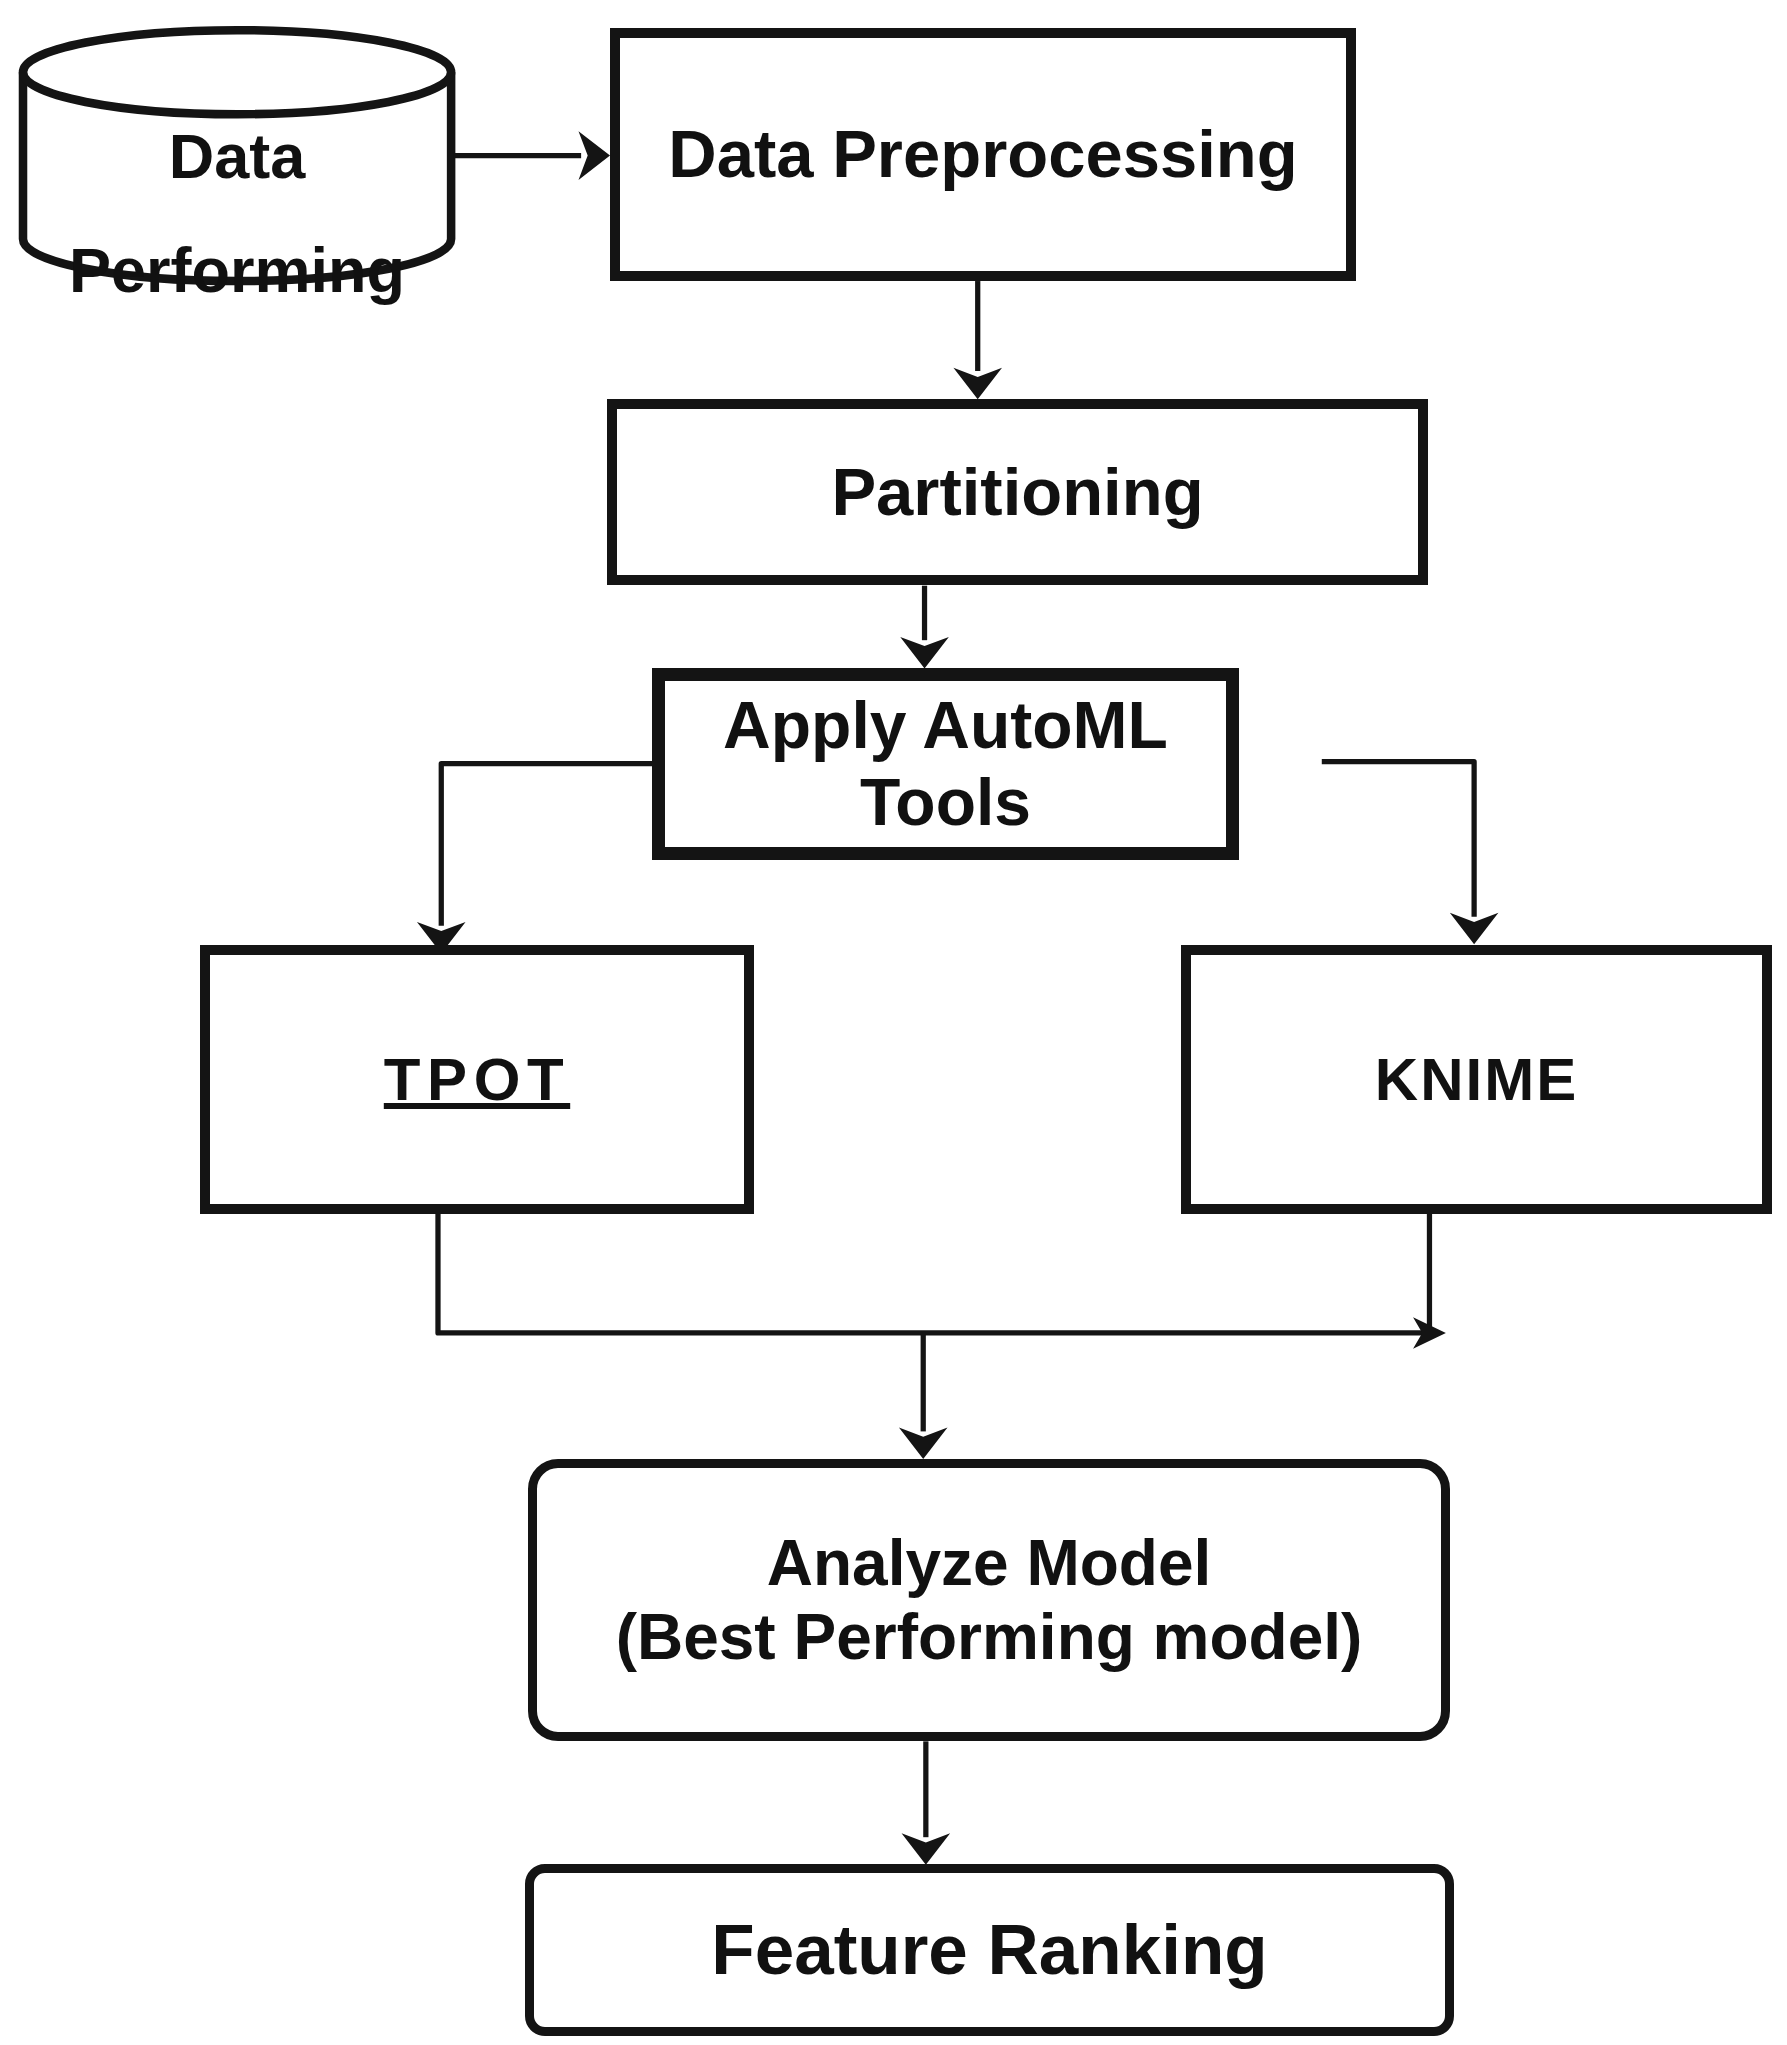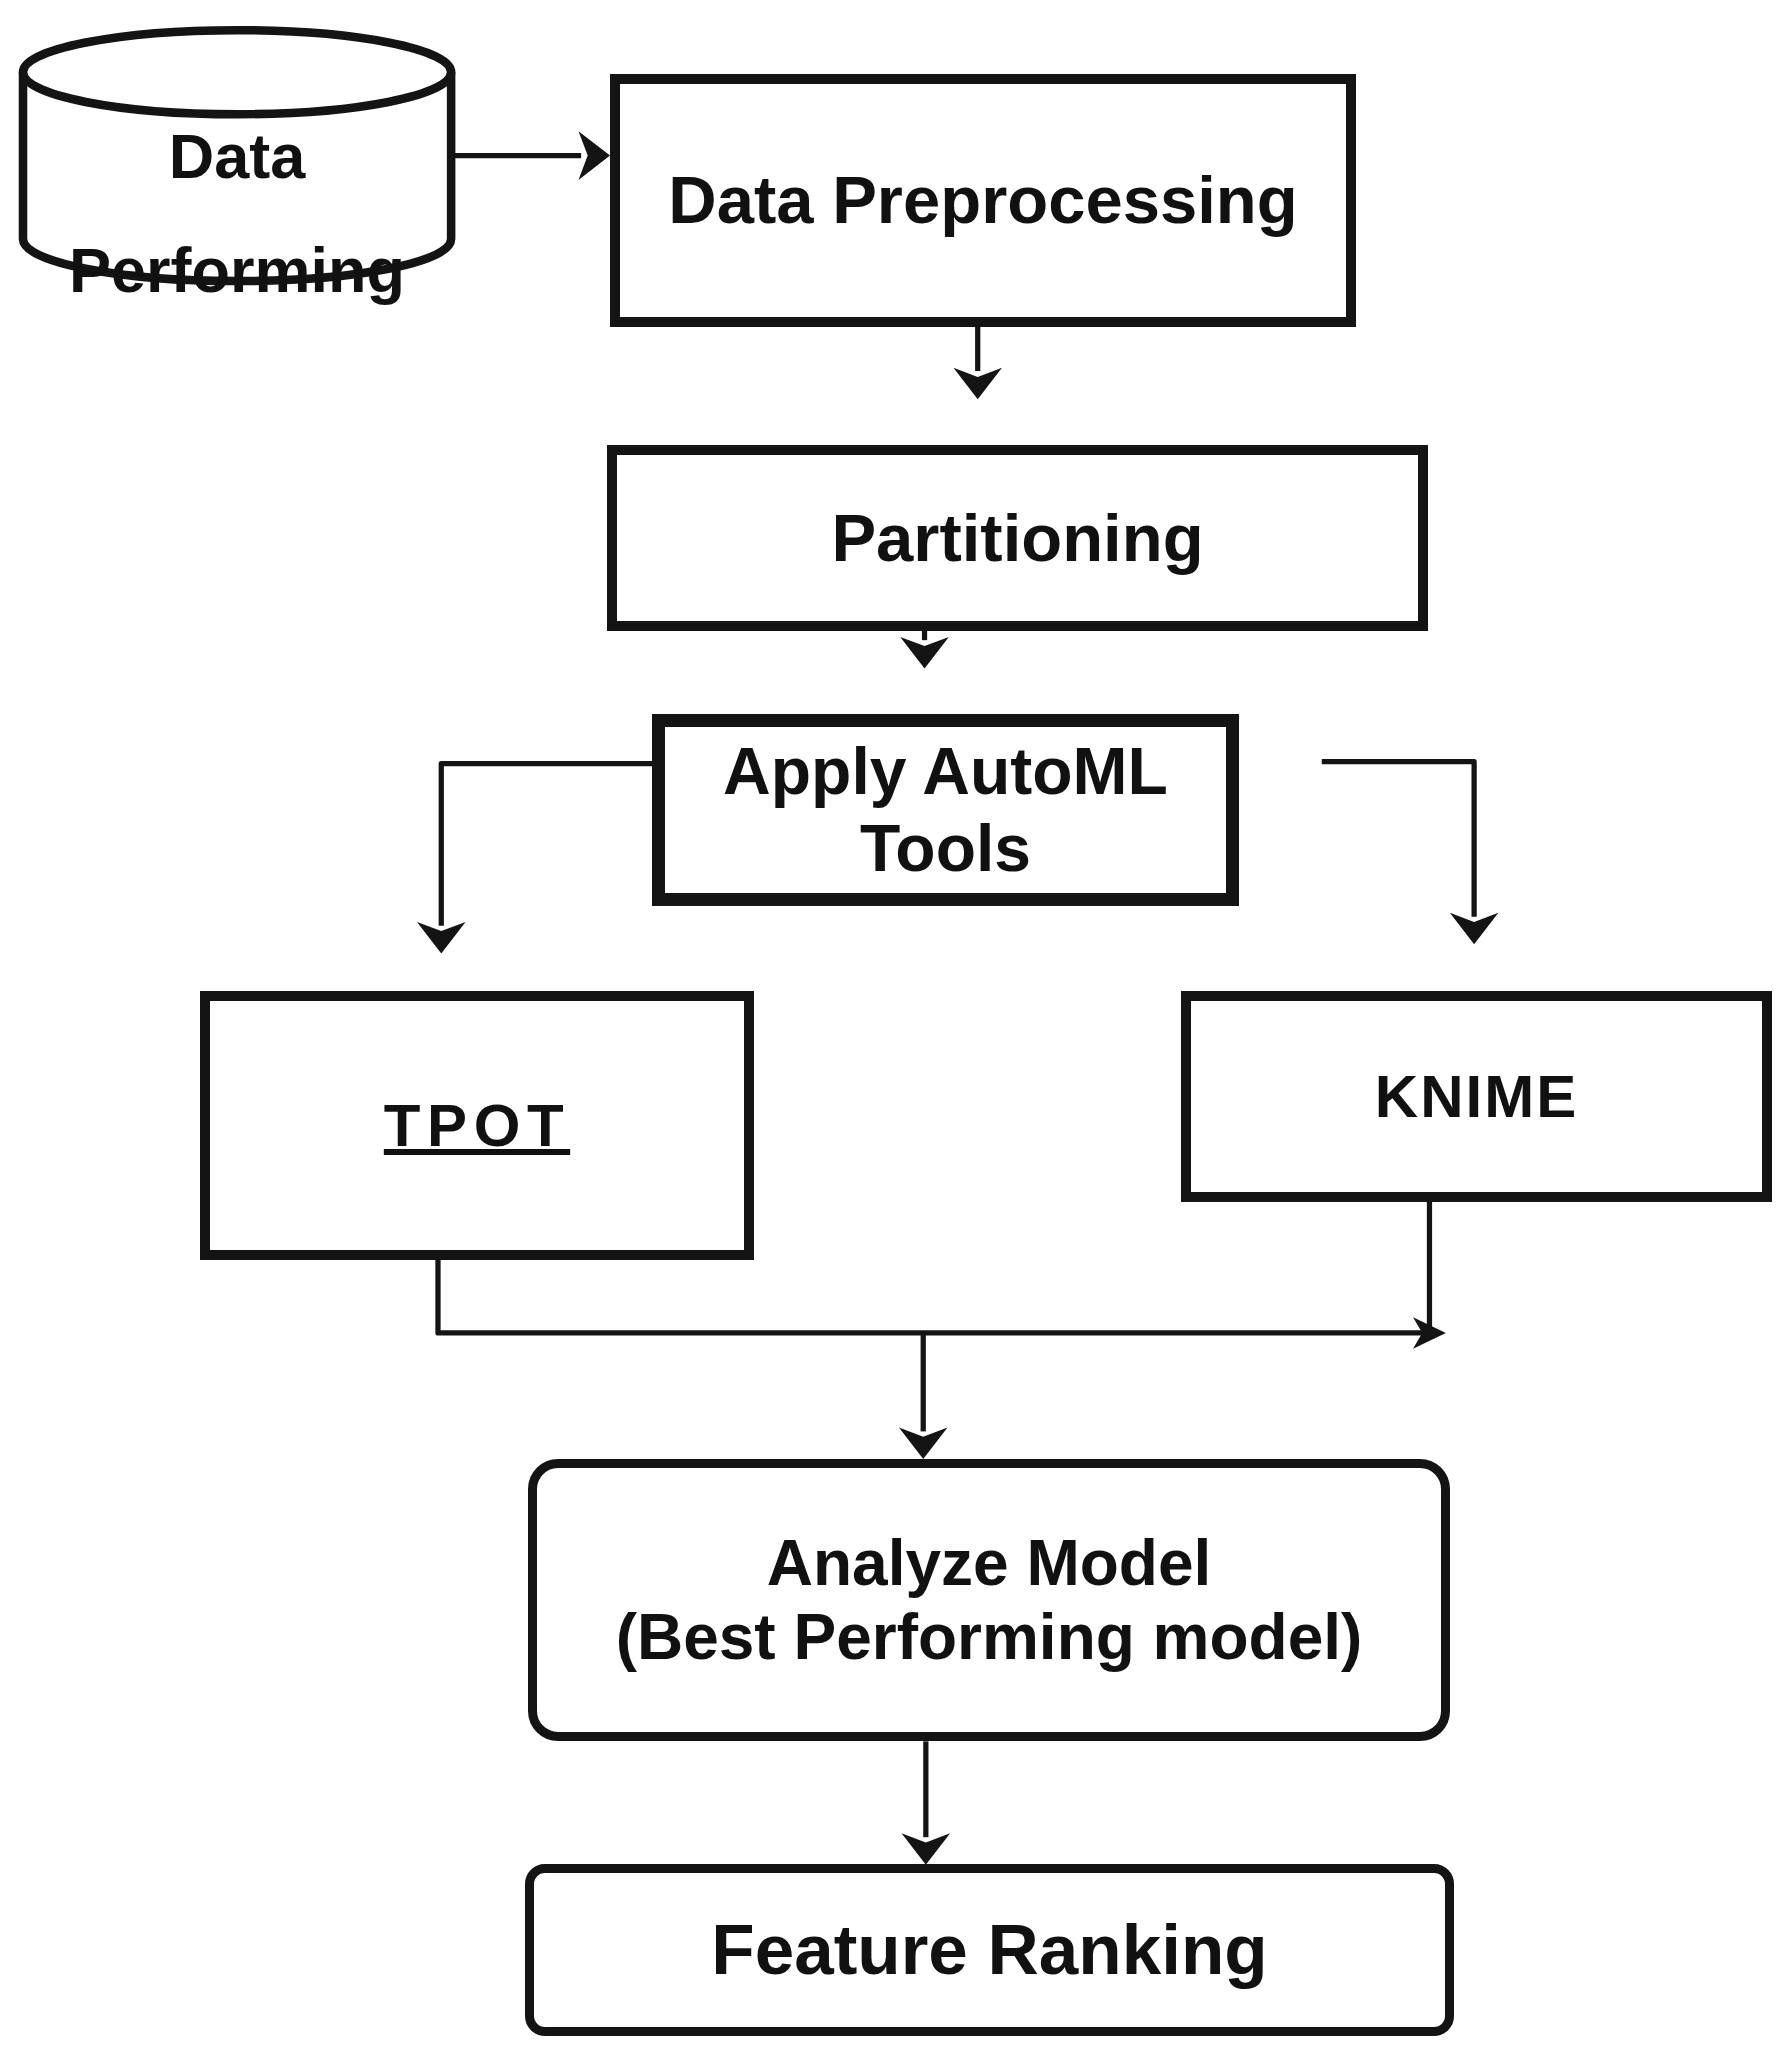--- a/index.html
+++ b/index.html
@@ -33,27 +33,27 @@
     flex-direction: column;
     align-items: center;
     justify-content: center;
     text-align: center;
     font-weight: bold;
     color: #111111;
     background: #ffffff;
     box-sizing: border-box;
     line-height: 1.16;
   }
-  .rect  { border: 10.5px solid #141414; margin-top: 46px; }
+  .rect  { border: 10.5px solid #141414; }
   .round { border: 9.8px solid #141414; }
   #node-preprocessing { left: 610px;  top: 27.6px;   width: 746px; height: 253px; font-size: 67px; }
   #node-partitioning  { left: 607px;  top: 399px;  width: 821px; height: 186px; font-size: 67px; }
   #node-automl        { left: 652px;  top: 668px; width: 587px; height: 192px; font-size: 66px; border-width: 13px; }
   #node-tpot          { left: 200px;  top: 945px; width: 554px;  height: 269px; font-size: 60px; letter-spacing: 6.6px; text-decoration: underline; }
-  #node-knime         { left: 1181px; top: 945px; width: 591px;  height: 211px; font-size: 60px; letter-spacing: 2px; }
+  #node-knime         { left: 1181px; top: 945px; width: 591px;  height: 269px; font-size: 60px; letter-spacing: 2px; }
   #node-analyze       { left: 528px;  top: 1459px; width: 922px; height: 282px; font-size: 64px; border-radius: 30px; }
   #node-feature       { left: 525px;  top: 1864px; width: 929px; height: 172px; font-size: 71px; border-radius: 20px; }
   #node-collection {
     left: 23px; top: 122px; width: 428px;
     font-size: 63px; line-height: 1.1;
     background: transparent; border: none; gap: 45px;
   }
 </style>
 </head>
 <body>

